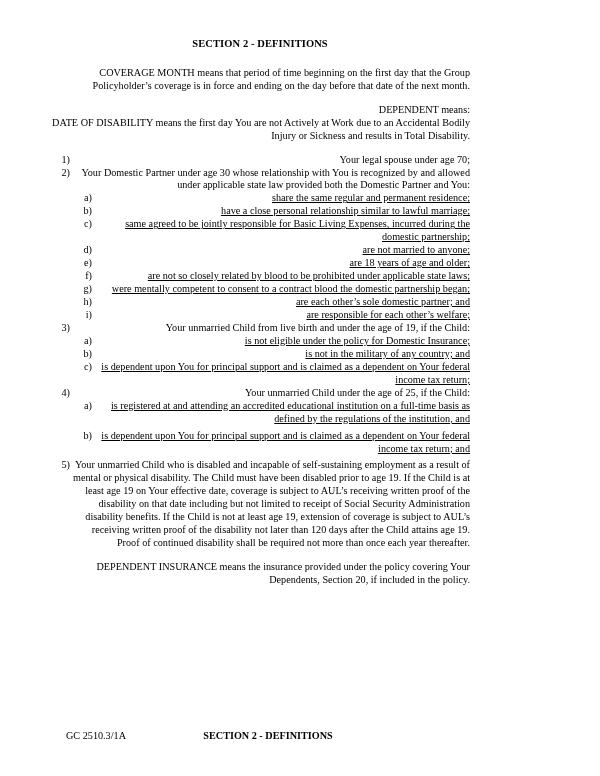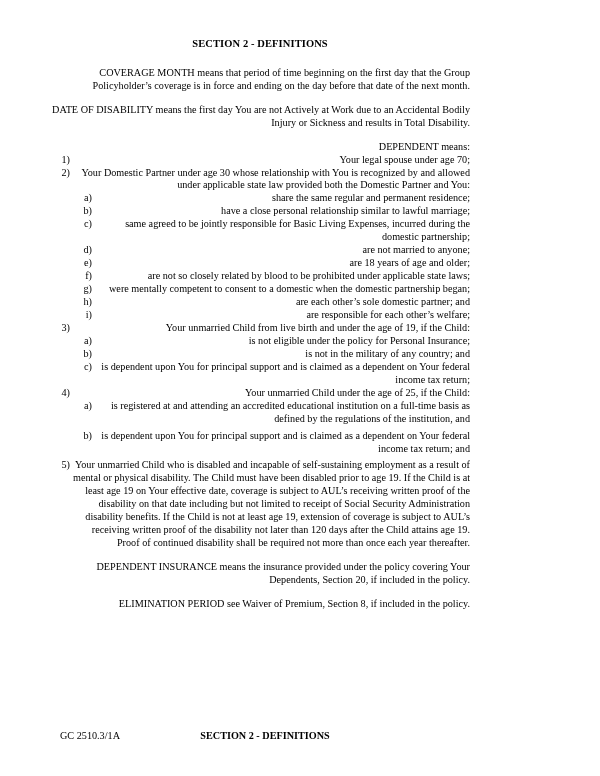--- a/index.html
+++ b/index.html
@@ -67,26 +67,27 @@
     padding-left: 22px;
     font-size: 10.2px;
     line-height: 1.27;
   }
   .lvl2 > .marker {
     width: 20px;
     flex: 0 0 20px;
   }
   .lvl2 > .content {
     flex: 1 1 auto;
+    text-decoration: underline;
   }
   .gap-sm { height: 4px; }
   .gap-md { height: 11px; }
   .footer {
     position: absolute;
-    left: 60px;
+    left: 66px;
     right: 48px;
     bottom: 35px;
     font-size: 10.2px;
     display: flex;
     align-items: baseline;
   }
   .footer .doc-id {
     flex: 0 0 auto;
   }
   .footer .foot-title {
@@ -103,23 +104,23 @@
 <div class="page">
 
   <div class="header">
     <div>SECTION 2 - DEFINITIONS</div>
   </div>
 
   <div class="body-text">
 
     <p class="para">COVERAGE MONTH means that period of time beginning on the first day that the Group Policyholder’s coverage is in force and ending on the day before that date of the next month.</p>
 
+    <p class="para tight">DEPENDENT means:</p>
+
     <p class="para">DATE OF DISABILITY means the first day You are not Actively at Work due to an Accidental Bodily Injury or Sickness and results in Total Disability.</p>
-
-    <p class="para tight">DEPENDENT means:</p>
 
     <div class="lvl1">
       <span class="marker">1)</span>
       <span class="content">Your legal spouse under age 70;</span>
     </div>
 
     <div class="lvl1">
       <span class="marker">2)</span>
       <span class="content">Your Domestic Partner under age 30 whose relationship with You is recognized by and allowed under applicable state law provided both the Domestic Partner and You:</span>
     </div>
@@ -142,38 +143,38 @@
     <div class="lvl2">
       <span class="marker">e)</span>
       <span class="content">are 18 years of age and older;</span>
     </div>
     <div class="lvl2">
       <span class="marker">f)</span>
       <span class="content">are not so closely related by blood to be prohibited under applicable state laws;</span>
     </div>
     <div class="lvl2">
       <span class="marker">g)</span>
-      <span class="content">were mentally competent to consent to a domestic when the domestic partnership began;</span>
+      <span class="content">were mentally competent to consent to a contract blood the domestic partnership began;</span>
     </div>
     <div class="lvl2">
       <span class="marker">h)</span>
       <span class="content">are each other’s sole domestic partner; and</span>
     </div>
     <div class="lvl2">
       <span class="marker">i)</span>
       <span class="content">are responsible for each other’s welfare;</span>
     </div>
 
     <div class="lvl1">
       <span class="marker">3)</span>
       <span class="content">Your unmarried Child from live birth and under the age of 19, if the Child:</span>
     </div>
     <div class="lvl2">
       <span class="marker">a)</span>
-      <span class="content">is not eligible under the policy for Personal Insurance;</span>
+      <span class="content">is not eligible under the policy for Domestic Insurance;</span>
     </div>
     <div class="lvl2">
       <span class="marker">b)</span>
       <span class="content">is not in the military of any country; and</span>
     </div>
     <div class="lvl2">
       <span class="marker">c)</span>
       <span class="content">is dependent upon You for principal support and is claimed as a dependent on Your federal income tax return;</span>
     </div>
 
@@ -196,21 +197,20 @@
     <div class="lvl1">
       <span class="marker">5)</span>
       <span class="content">Your unmarried Child who is disabled and incapable of self-sustaining employment as a result of mental or physical disability. The Child must have been disabled prior to age 19. If the Child is at least age 19 on Your effective date, coverage is subject to AUL’s receiving written proof of the disability on that date including but not limited to receipt of Social Security Administration disability benefits. If the Child is not at least age 19, extension of coverage is subject to AUL’s receiving written proof of the disability not later than 120 days after the Child attains age 19. Proof of continued disability shall be required not more than once each year thereafter.</span>
     </div>
 
     <div class="gap-md"></div>
 
 
     <p class="para">DEPENDENT INSURANCE means the insurance provided under the policy covering Your Dependents, Section 20, if included in the policy.</p>
 
-    <p class="para">ELIMINATION PERIOD see Waiver of Premium, Section 8, if included in the policy.</p>
 
   </div>
 
   <div class="footer">
     <span class="doc-id">GC 2510.3/1A</span>
     <span class="foot-title">SECTION 2 - DEFINITIONS</span>
   </div>
 
 </div>
 

